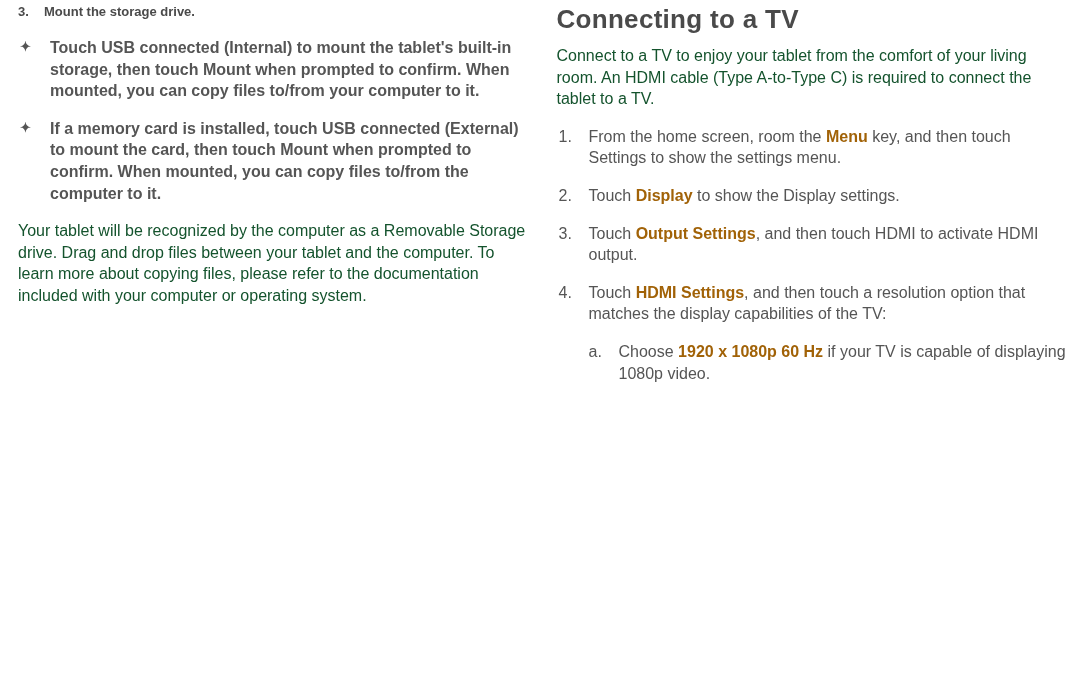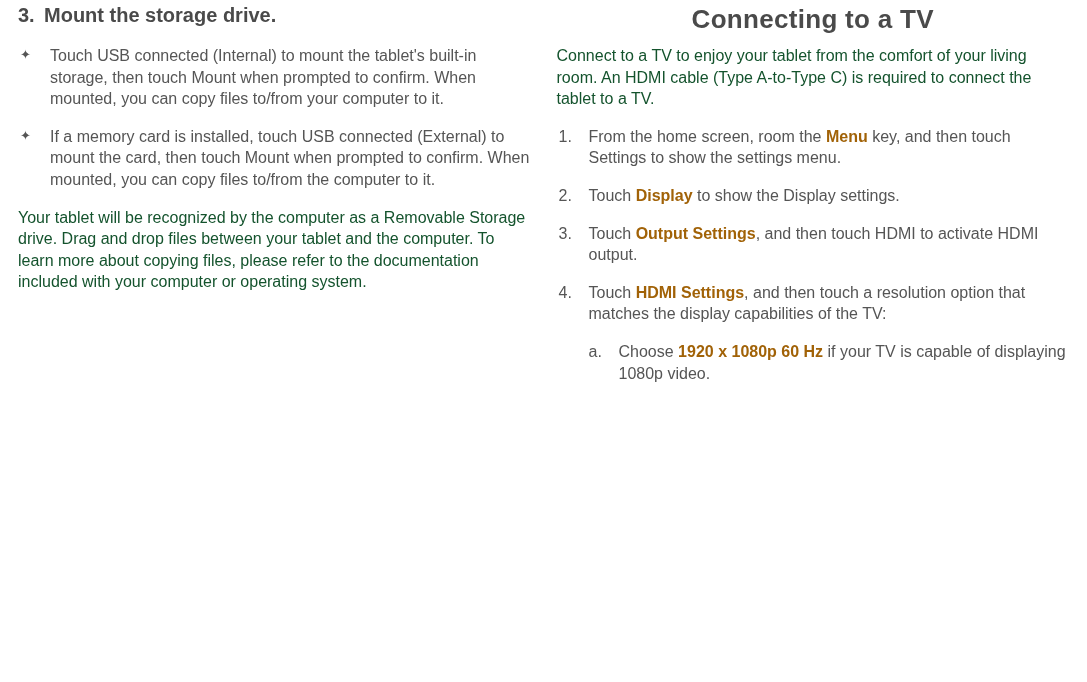--- a/index.html
+++ b/index.html
@@ -26,25 +26,24 @@
     }
     .col-right {
       padding-left: 6px;
     }
     h2 {
       font-size: 26px;
       font-weight: bold;
       color: #4a4a4a;
       margin-bottom: 10px;
       letter-spacing: 0.3px;
-      text-align: center;
     }
     .step-heading {
       font-weight: bold;
-      font-size: 20px;
+      font-size: 13px;
       margin-bottom: 18px;
       color: #4a4a4a;
     }
     .step-heading .num {
       display: inline-block;
       width: 26px;
     }
     p {
       line-height: 1.35;
       margin-bottom: 16px;
@@ -53,20 +52,21 @@
     .bullet-list {
       list-style: none;
       margin-bottom: 14px;
     }
     .bullet-list li {
       position: relative;
       padding-left: 32px;
       line-height: 1.35;
       margin-bottom: 16px;
       color: #555;
+      font-weight: bold;
     }
     .bullet-list li::before {
       content: "✦";
       position: absolute;
       left: 2px;
       top: 1px;
       font-size: 13px;
       color: #555;
     }
     .ol-list {

